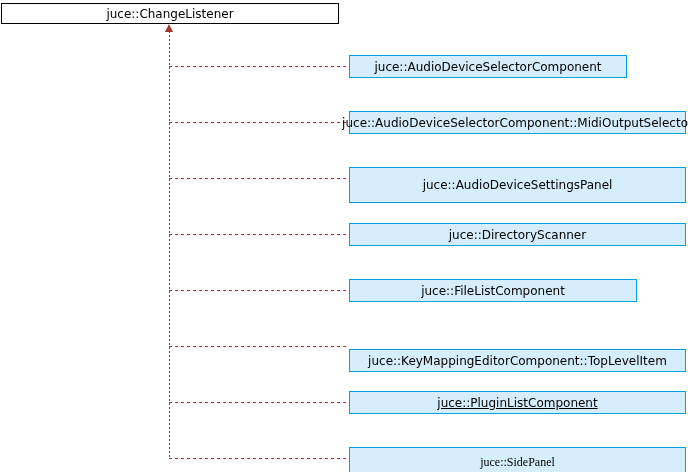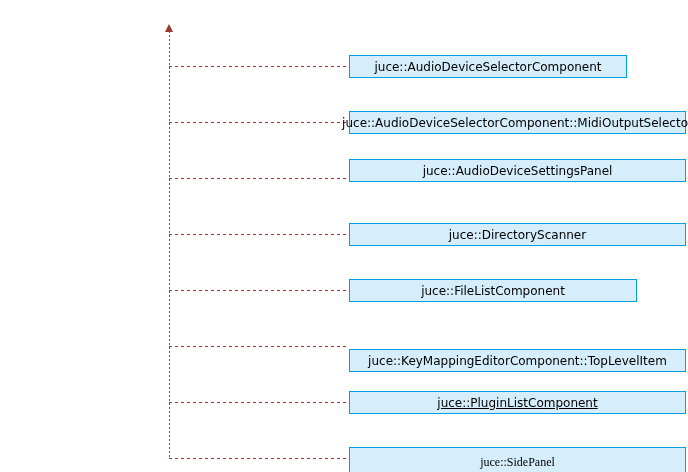--- a/index.html
+++ b/index.html
@@ -51,36 +51,39 @@
     border-left: 4px solid transparent;
     border-right: 4px solid transparent;
     border-bottom: 8px solid var(--edge);
   }
 </style>
 </head>
 <body>
 
 <div class="canvas">
 
+  <div class="node base" style="left:1px; top:3px; width:338px; height:21px;">
+    <span>juce::ChangeListener</span>
+  </div>
 
   <div class="arrow-up" style="left:165px; top:24px;"></div>
 
   <div class="vline" style="left:169px; top:31px; height:428px;"></div>
 
   <div id="rows">
       <div class="hline" style="left: 169px; top: 66px; width: 180px;"></div>
       <div class="node child" style="left: 349px; top: 55px; width: 278px; height: 23px;">
         <span>juce::AudioDeviceSelectorComponent</span>
       </div>
       <div class="hline" style="left: 169px; top: 122px; width: 180px;"></div>
       <div class="node child" style="left: 349px; top: 111px; width: 337px; height: 23px;">
         <span>juce::AudioDeviceSelectorComponent::MidiOutputSelector</span>
       </div>
       <div class="hline" style="left: 169px; top: 178px; width: 180px;"></div>
-      <div class="node child" style="left: 349px; top: 159px; width: 337px; height: 23px;">
+      <div class="node child" style="left: 349px; top: 167px; width: 337px; height: 36px;">
         <span>juce::AudioDeviceSettingsPanel</span>
       </div>
       <div class="hline" style="left: 169px; top: 234px; width: 180px;"></div>
       <div class="node child" style="left: 349px; top: 223px; width: 337px; height: 23px;">
         <span>juce::DirectoryScanner</span>
       </div>
       <div class="hline" style="left: 169px; top: 290px; width: 180px;"></div>
       <div class="node child" style="left: 349px; top: 279px; width: 288px; height: 23px;">
         <span>juce::FileListComponent</span>
       </div>

